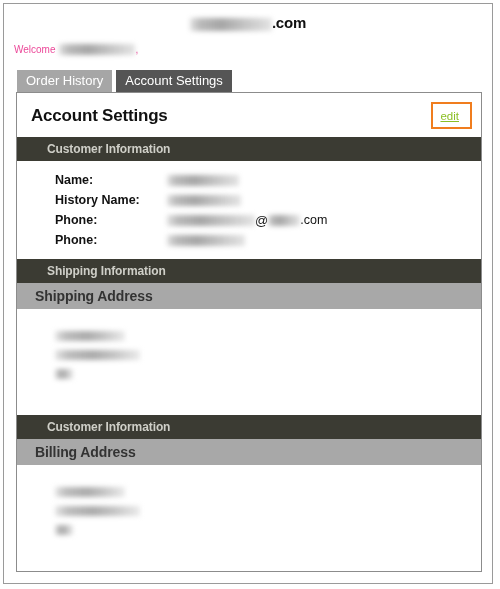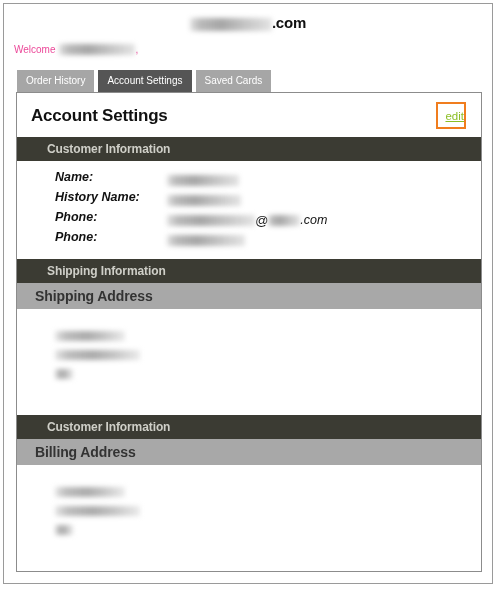--- a/index.html
+++ b/index.html
@@ -67,21 +67,21 @@
   }
   .tabs {
     margin: 12px 0 0 12px;
     display: flex;
     align-items: flex-end;
     height: 24px;
   }
   .tab {
     background: #a6a6a6;
     color: #ffffff;
-    font-size: 10px;
+    font-size: 13px;
     padding: 4px 9px 5px 9px;
     margin-right: 2px;
     border: 1px solid #ffffff;
     border-bottom: none;
     box-sizing: border-box;
     height: 23px;
     line-height: 14px;
     white-space: nowrap;
     cursor: pointer;
   }
@@ -101,25 +101,25 @@
     background: #ffffff;
   }
   .panel-title {
     font-size: 17px;
     font-weight: bold;
     color: #111111;
     letter-spacing: -0.2px;
   }
   .edit-btn {
     position: absolute;
-    right: 15px;
+    right: 9px;
     top: 9px;
     border: 2px solid #f07d1e;
     background: #ffffff;
-    padding: 2px 0 3px 7px;
+    padding: 2px 11px 3px 7px;
     cursor: pointer;
   }
   .edit-btn span {
     font-size: 11.5px;
     color: #8cbf26;
     text-decoration: underline;
     font-weight: normal;
   }
   .section-head {
     background: #3b3b33;
@@ -136,23 +136,23 @@
     font-weight: bold;
     padding: 5px 0 5px 18px;
     letter-spacing: -0.1px;
   }
   .info-body {
     padding: 9px 0 9px 0;
     background: #ffffff;
   }
   .info-row {
     display: flex;
+    align-items: center;
     height: 20px;
     padding-left: 38px;
-    font-style: italic;
   }
   .info-label {
     font-size: 12.5px;
     font-weight: bold;
     color: #111111;
     width: 112px;
     flex: 0 0 112px;
   }
   .info-value {
     font-size: 12.5px;
@@ -190,21 +190,20 @@
     <span class="redact" style="width:82px;height:13px;"></span><span>.com</span>
   </div>
 
   <div class="welcome-line">
     <span>Welcome</span><span class="redact"></span><span>,</span>
   </div>
 
   <div class="tabs">
     <div class="tab">Order History</div>
     <div class="tab active">Account Settings</div>
-    <div class="tab">Saved Cards</div>
   </div>
 
   <div class="panel">
 
     <div class="panel-head">
       <div class="panel-title">Account Settings</div>
       <div class="edit-btn">
         <span>edit</span>
       </div>
     </div>

